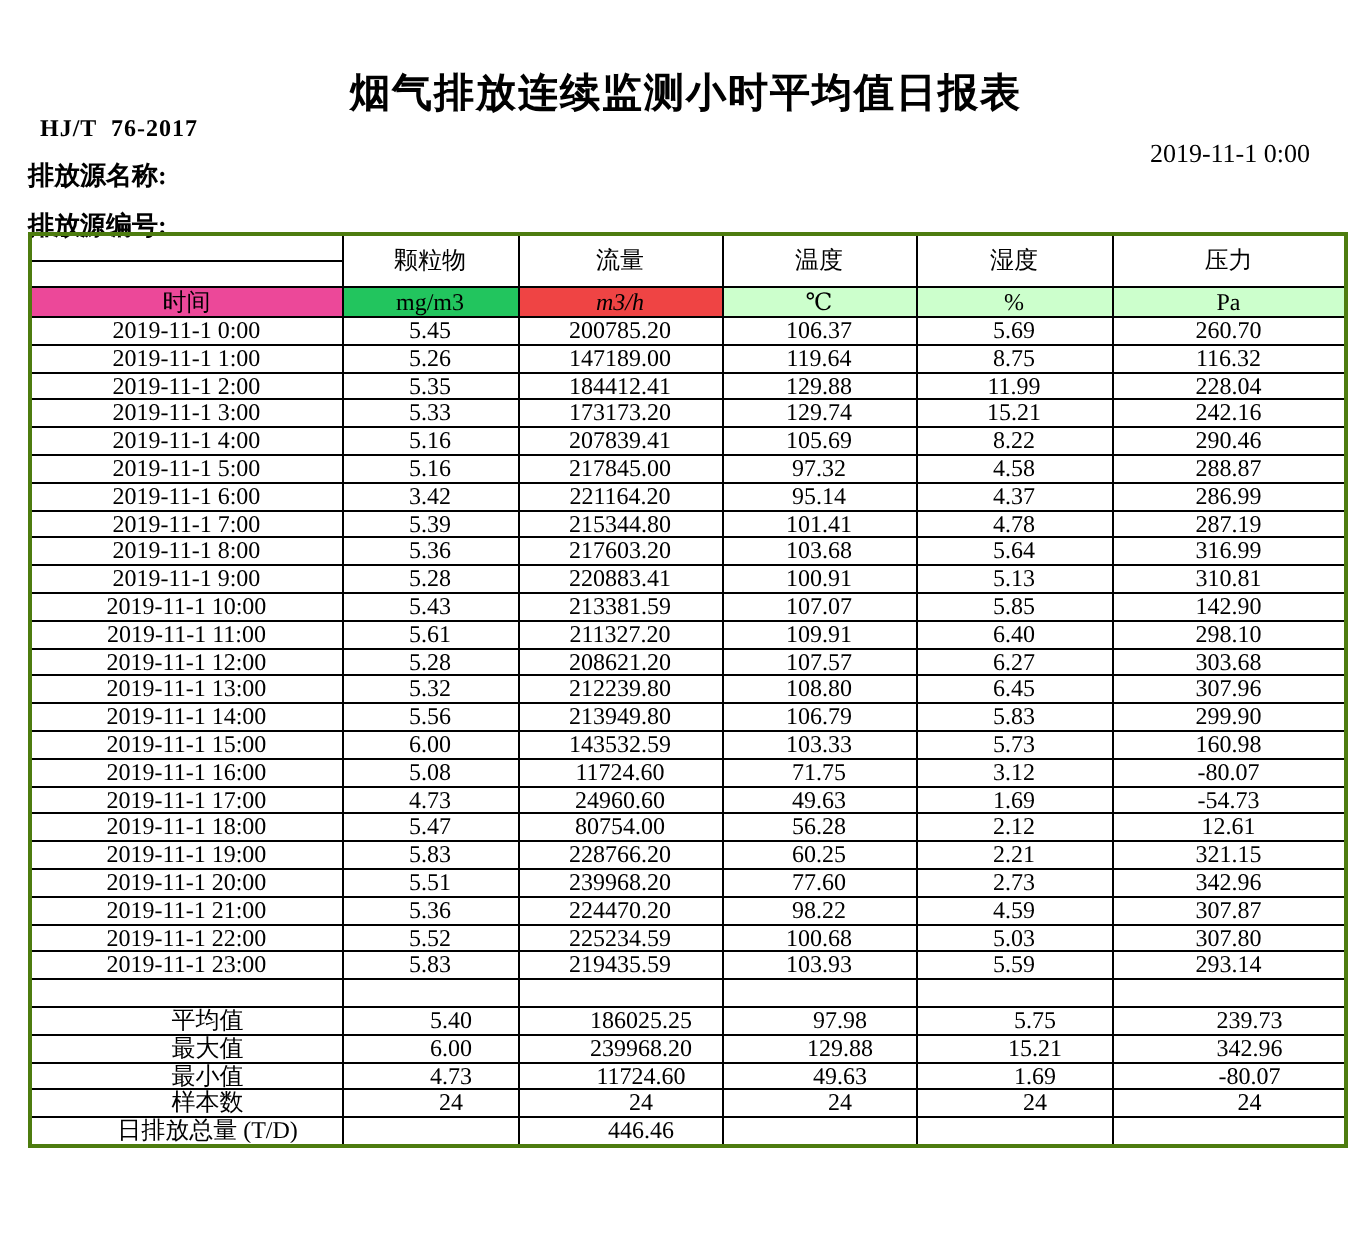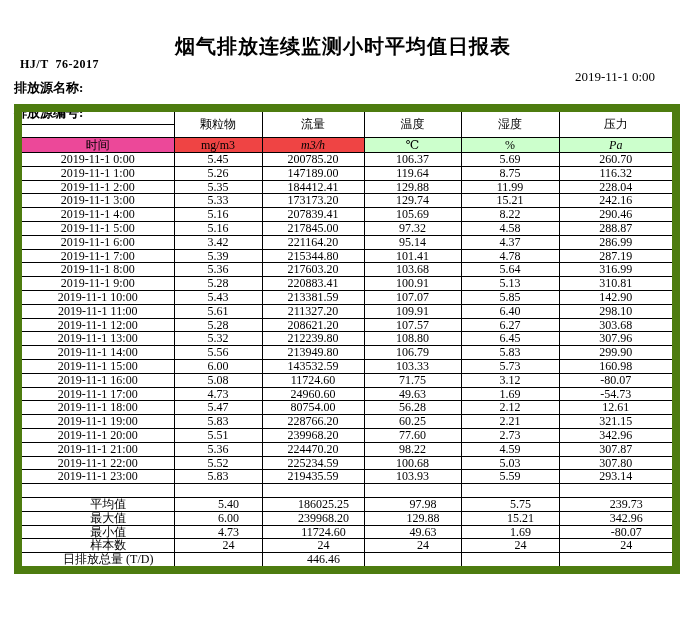--- a/index.html
+++ b/index.html
@@ -13,23 +13,23 @@
     font-size:12px;font-weight:bold;white-space:pre;letter-spacing:0.5px;margin-top:48px;
   }
   .title{
     position:absolute;top:33px;left:0;width:100%;
     text-align:center;font-size:20px;font-weight:bold;letter-spacing:1px;
   }
   .src-name{position:absolute;top:79px;left:14px;font-size:13px;font-weight:bold;}
   .src-code{position:absolute;top:88px;left:14px;font-size:13px;font-weight:bold;margin-top:16px;}
   .date{position:absolute;top:69px;right:31px;font-size:13px;}
   table{
-    position:absolute;top:104px;left:14px;width:658px;
+    position:absolute;top:116px;left:14px;width:658px;
     border-collapse:collapse;table-layout:fixed;
-    border:8px solid #4d7c0f;
+    border:2px solid #4d7c0f;
   }
   td{
     border:1px solid #000;text-align:center;vertical-align:middle;
     font-size:12px;line-height:1.05;padding:0;height:12.8px;
     white-space:nowrap;overflow:hidden;
   }
   tr.hdr td{height:12px;}
   tr.unit td{height:14px;font-size:12px;}
   tr.sum td{height:12.8px;padding-left:21px;}
 </style>
@@ -58,25 +58,25 @@
         <td rowspan="2">流量</td>
         <td rowspan="2">温度</td>
         <td rowspan="2">湿度</td>
         <td rowspan="2">压力</td>
       </tr>
       <tr class="hdr">
         <td></td>
       </tr>
       <tr class="unit">
         <td style="background: #ec4899;">时间</td>
-        <td style="background: #ef4444;">mg/m3</td>
+        <td style="background: #22c55e;">mg/m3</td>
         <td style="background: #ef4444; font-style: italic;">m3/h</td>
         <td style="background: rgb(204, 255, 204);">℃</td>
         <td style="background: rgb(204, 255, 204);">%</td>
-        <td style="background: rgb(204, 255, 204); font-style: italic;">Pa</td>
+        <td style="background: rgb(204, 255, 204);">Pa</td>
       </tr>
       <tr class="data">
         <td>2019-11-1 0:00</td>
         <td>5.45</td>
         <td>200785.20</td>
         <td>106.37</td>
         <td>5.69</td>
         <td>260.70</td>
       </tr>
       <tr class="data">

